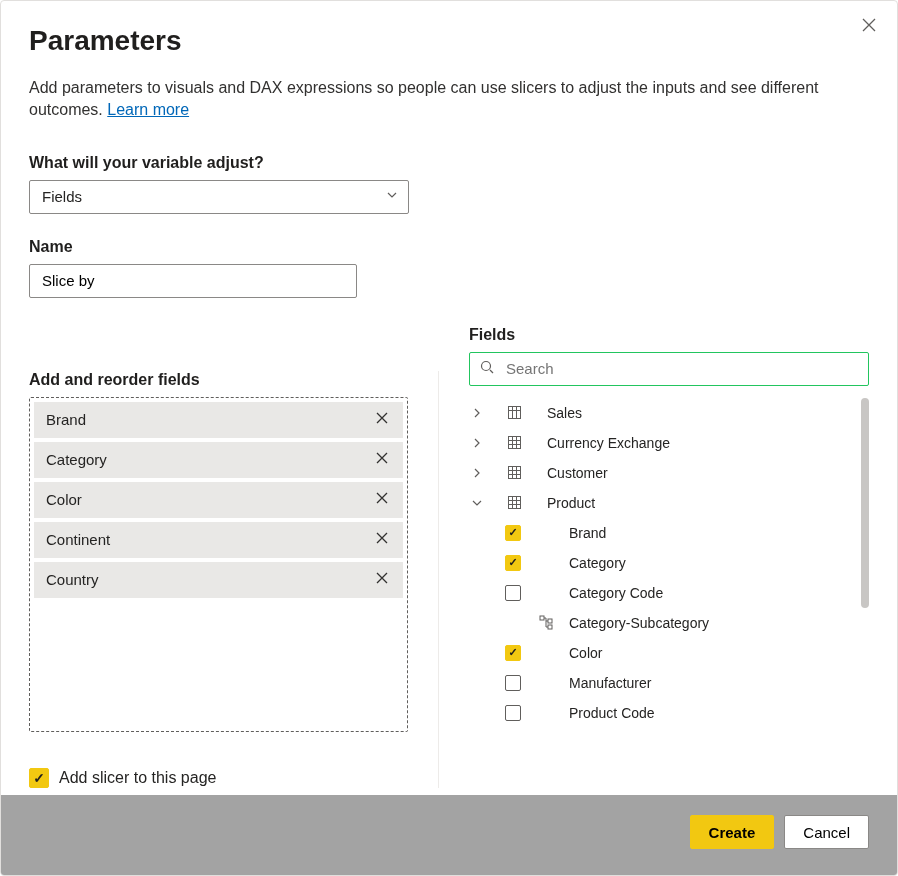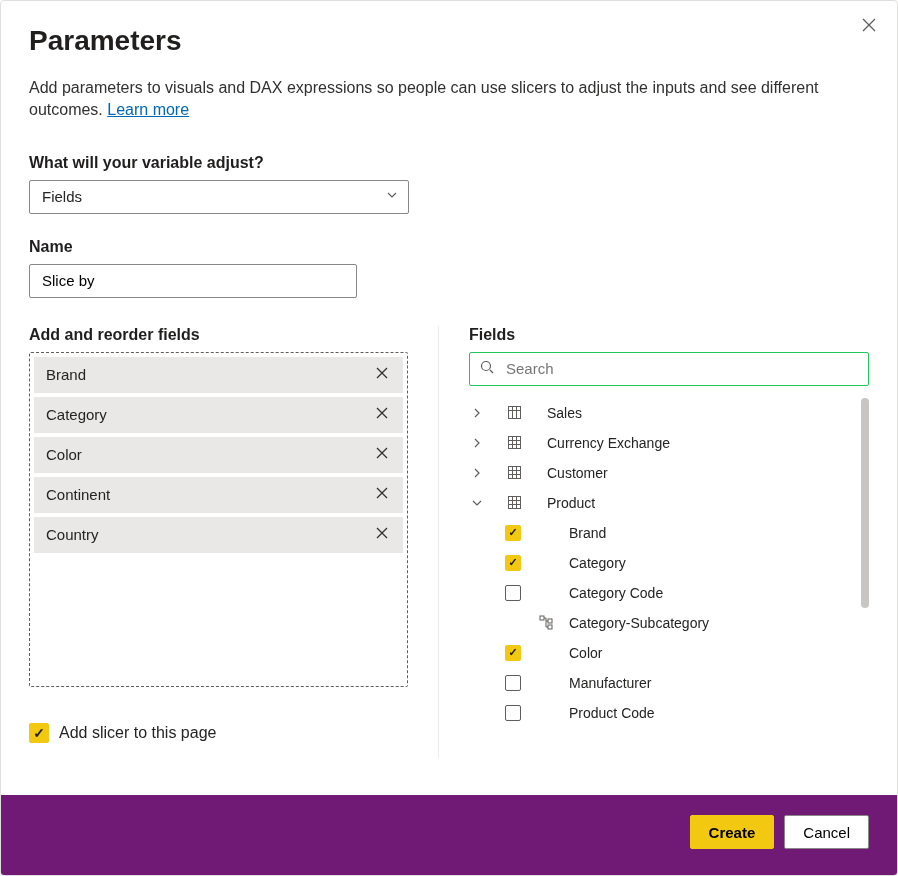--- a/index.html
+++ b/index.html
@@ -83,20 +83,21 @@
       margin-bottom: 28px;
     }
     .columns {
       display: flex;
       gap: 0;
     }
     .left-col {
       width: 410px;
       padding-right: 30px;
       border-right: 1px solid #edebe9;
+      margin-top: 45px;
     }
     .right-col {
       flex: 1;
       padding-left: 30px;
       position: relative;
     }
     .reorder-box {
       border: 1px dashed #605e5c;
       border-radius: 2px;
       height: 335px;
@@ -238,21 +239,21 @@
     }
     .footer {
       position: absolute;
       bottom: 0;
       right: 0;
       left: 0;
       padding: 20px 28px 26px;
       display: flex;
       justify-content: flex-end;
       gap: 10px;
-      background: #701a75;
+      background: #a3a3a3;
     }
     .btn {
       height: 34px;
       padding: 0 18px;
       font-size: 15px;
       border-radius: 2px;
       cursor: pointer;
       border: 1px solid #8a8886;
       background: #ffffff;
     }

